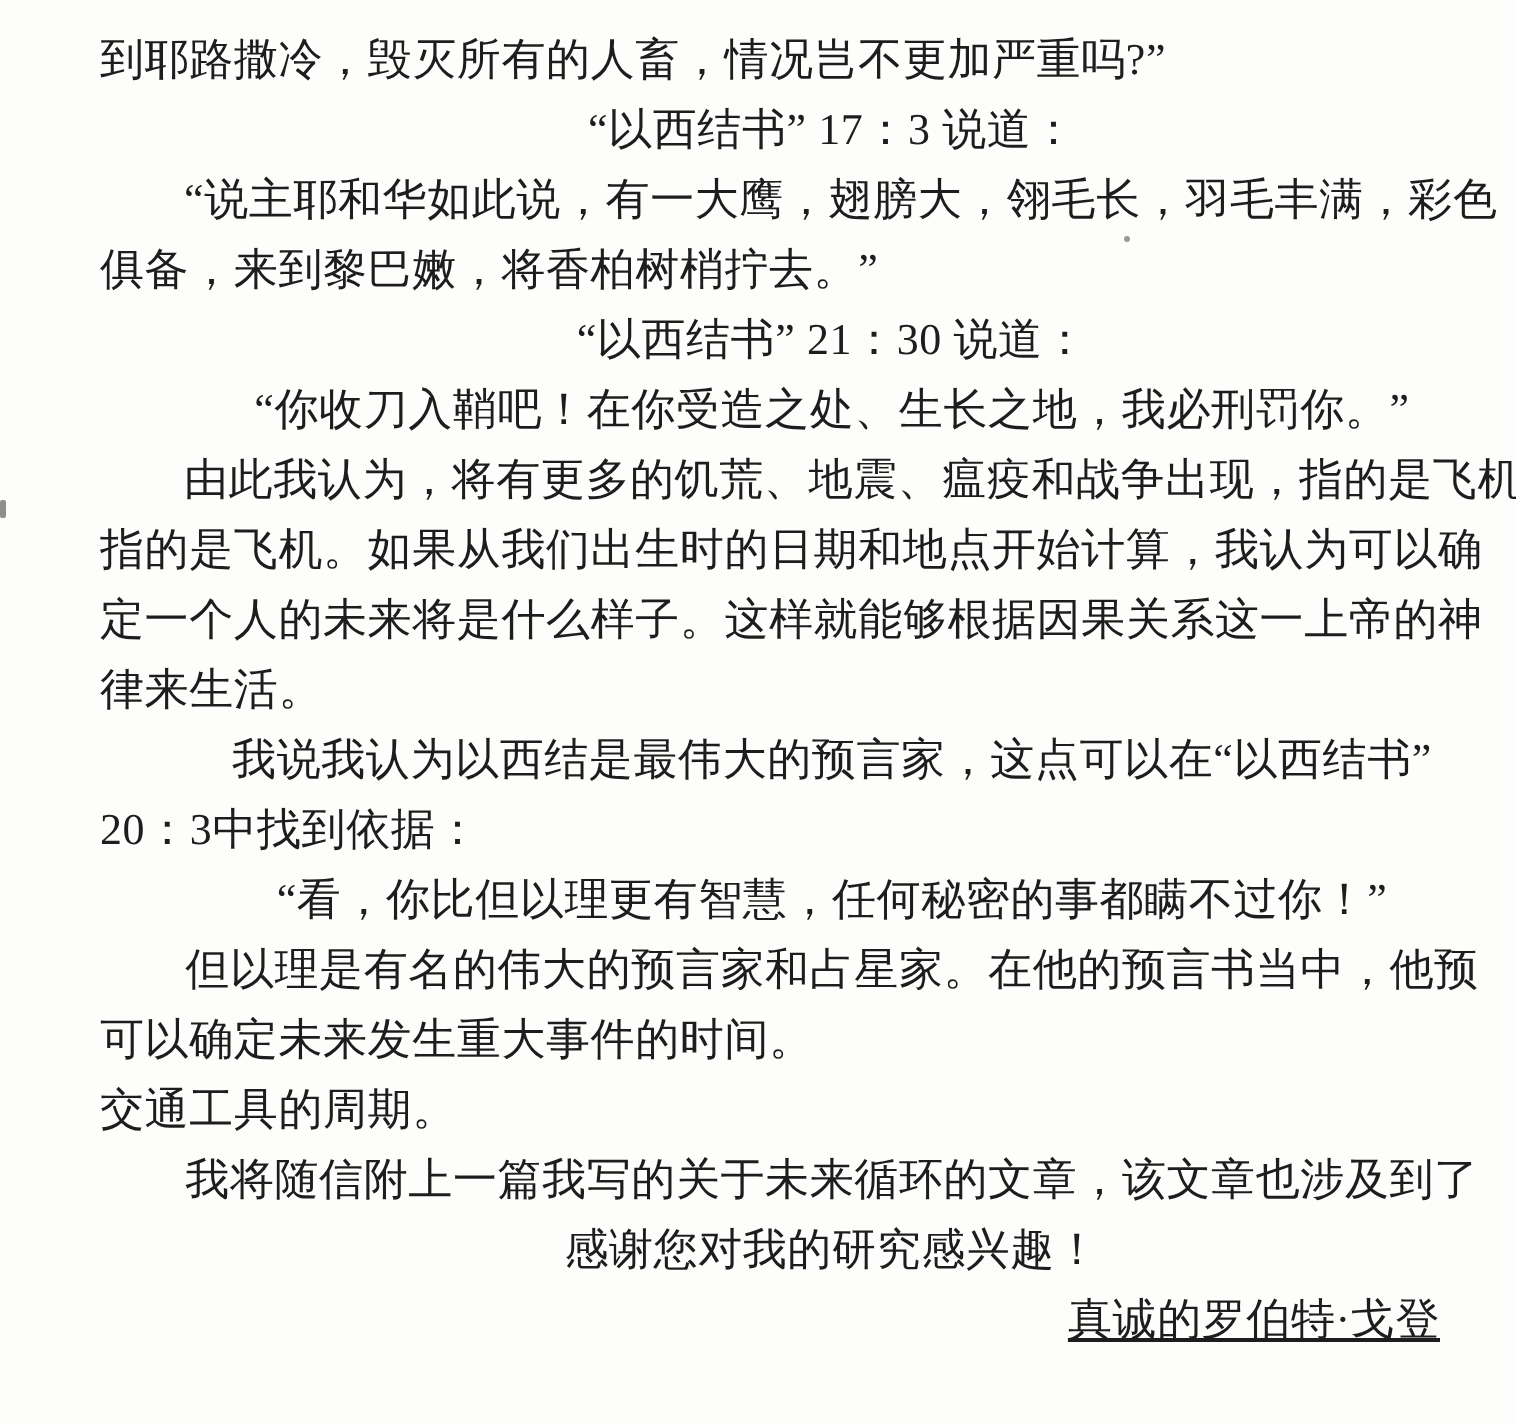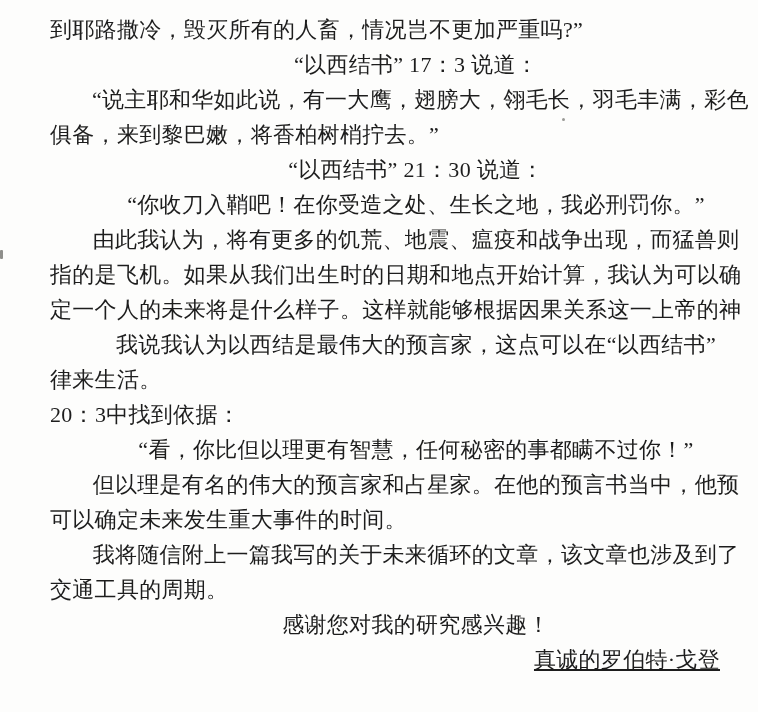--- a/index.html
+++ b/index.html
@@ -55,29 +55,29 @@
 <body>
 
 <div class="page" style="background: rgb(253, 253, 252); color: rgb(29, 29, 29);">
   <div class="text-block" id="letter-body">
       <div class="line">到耶路撒冷，毁灭所有的人畜，情况岂不更加严重吗?”</div>
       <div class="line indent">“以西结书” 17：3 说道：</div>
       <div class="line indent">“说主耶和华如此说，有一大鹰，翅膀大，翎毛长，羽毛丰满，彩色</div>
       <div class="line">俱备，来到黎巴嫩，将香柏树梢拧去。”</div>
       <div class="line indent">“以西结书” 21：30 说道：</div>
       <div class="line indent">“你收刀入鞘吧！在你受造之处、生长之地，我必刑罚你。”</div>
-      <div class="line indent">由此我认为，将有更多的饥荒、地震、瘟疫和战争出现，而猛兽则</div>
+      <div class="line indent">由此我认为，将有更多的饥荒、地震、瘟疫和战争出现，指的是飞机</div>
       <div class="line">指的是飞机。如果从我们出生时的日期和地点开始计算，我认为可以确</div>
       <div class="line">定一个人的未来将是什么样子。这样就能够根据因果关系这一上帝的神</div>
+      <div class="line">律来生活。</div>
       <div class="line indent">我说我认为以西结是最伟大的预言家，这点可以在“以西结书”</div>
-      <div class="line">律来生活。</div>
       <div class="line">20：3中找到依据：</div>
       <div class="line indent">“看，你比但以理更有智慧，任何秘密的事都瞒不过你！”</div>
       <div class="line indent">但以理是有名的伟大的预言家和占星家。在他的预言书当中，他预</div>
       <div class="line">可以确定未来发生重大事件的时间。</div>
+      <div class="line">交通工具的周期。</div>
       <div class="line indent">我将随信附上一篇我写的关于未来循环的文章，该文章也涉及到了</div>
-      <div class="line">交通工具的周期。</div>
       <div class="line indent">感谢您对我的研究感兴趣！</div>
       <div class="line right">真诚的罗伯特·戈登</div>
     </div>
   <div class="speck s1"></div>
   <div class="speck s2"></div>
 </div>
 
 </body></html>

